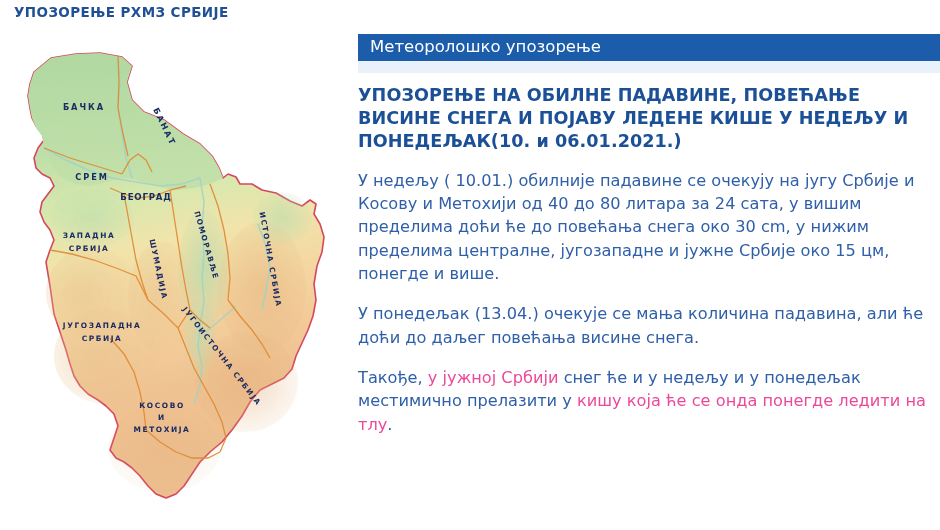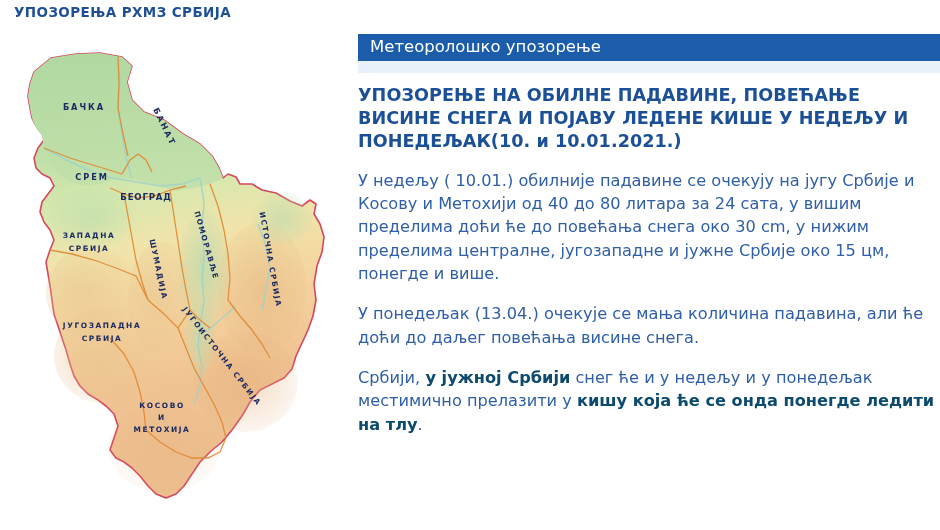--- a/index.html
+++ b/index.html
@@ -121,30 +121,30 @@
   }
 
   .para {
     color: #2f5fa8;
     font-size: 16.2px;
     line-height: 1.44;
     margin: 0 0 17px 0;
     font-family: "DejaVu Sans", "Liberation Sans", sans-serif;
   }
   .para b {
-    font-weight: bold;
-    color: #0c4a6e;
+    font-weight: normal;
+    color: #ec4899;
   }
 </style>
 </head>
 <body>
 
 <div id="root">
 
-  <div class="page-title">УПОЗОРЕЊА РХМЗ СРБИЈА</div>
+  <div class="page-title">УПОЗОРЕЊЕ РХМЗ СРБИЈЕ</div>
 
   <div class="map-panel">
     <svg class="map-svg" viewBox="0 0 340 480">
       <defs>
         <linearGradient id="gReliefMain" x1="0" y1="0" x2="0.15" y2="1">
           <stop offset="0%" stop-color="#b2d9a4"></stop>
           <stop offset="22%" stop-color="#bddfa8"></stop>
           <stop offset="37%" stop-color="#d7e8ae"></stop>
           <stop offset="48%" stop-color="#f1e4ab"></stop>
           <stop offset="62%" stop-color="#f4d5a0"></stop>
@@ -287,23 +287,23 @@
   <div class="content">
 
     <div class="title-underband"></div>
 
     <div class="title-bar">
       <div class="title-bar-text">Метеоролошко упозорење</div>
     </div>
 
     <div class="article">
 
-      <div class="alert-heading">УПОЗОРЕЊЕ НА ОБИЛНЕ ПАДАВИНЕ, ПОВЕЋАЊЕ ВИСИНЕ СНЕГА И ПОЈАВУ ЛЕДЕНЕ КИШЕ У НЕДЕЉУ И ПОНЕДЕЉАК(10. и 10.01.2021.)</div>
+      <div class="alert-heading">УПОЗОРЕЊЕ НА ОБИЛНЕ ПАДАВИНЕ, ПОВЕЋАЊЕ ВИСИНЕ СНЕГА И ПОЈАВУ ЛЕДЕНЕ КИШЕ У НЕДЕЉУ И ПОНЕДЕЉАК(10. и 06.01.2021.)</div>
 
       <p class="para">У недељу ( 10.01.) обилније падавине се очекују на југу Србије и Косову и Метохији од 40 до 80 литара за 24 сата, у вишим пределима доћи ће до повећања снега око 30 cm, у нижим пределима централне, југозападне и јужне Србије око 15 цм, понегде и више.</p>
 
       <p class="para">У понедељак (13.04.) очекује се мања количина падавина, али ће доћи до даљег повећања висине снега.</p>
 
-      <p class="para"><span>Србији, </span><b>у јужној Србији</b><span> снег ће и у недељу и у понедељак местимично прелазити у </span><b>кишу која ће се онда понегде ледити на тлу</b><span>.</span></p>
+      <p class="para"><span>Такође, </span><b>у јужној Србији</b><span> снег ће и у недељу и у понедељак местимично прелазити у </span><b>кишу која ће се онда понегде ледити на тлу</b><span>.</span></p>
 
     </div>
   </div>
 </div>
 
 </body></html>

